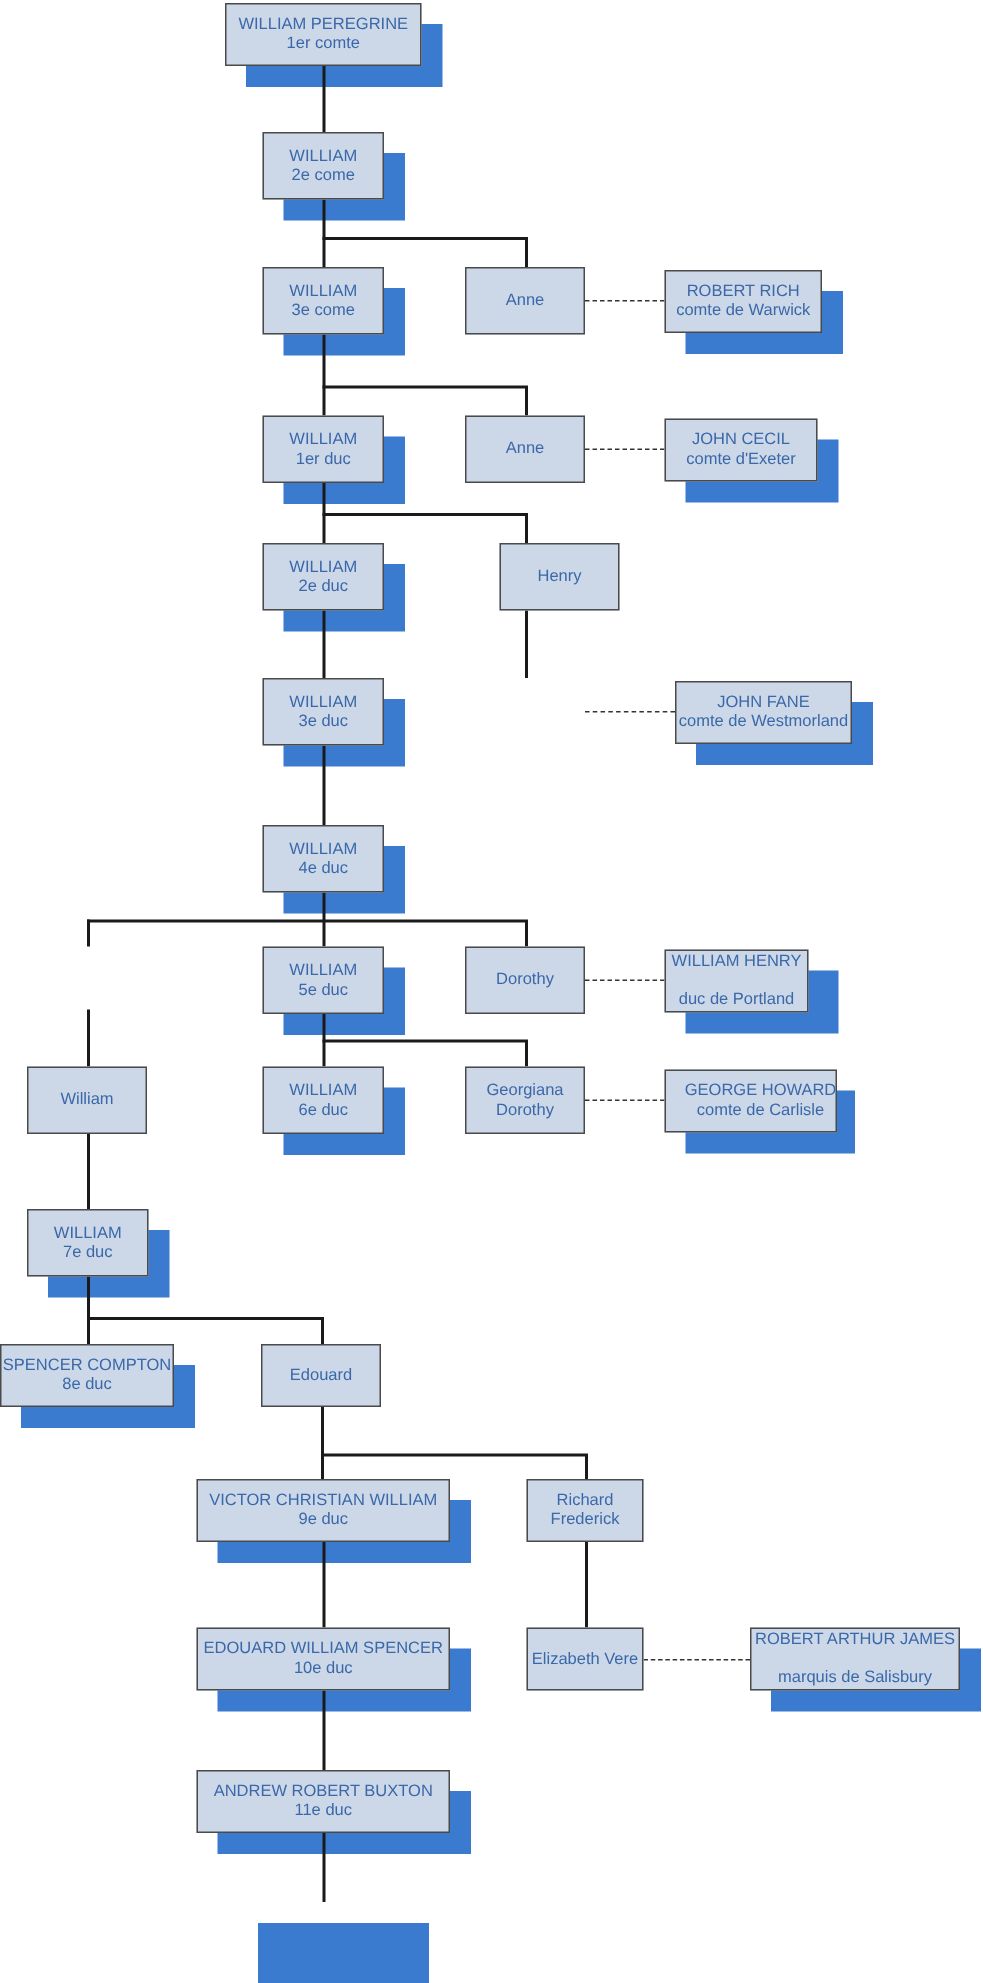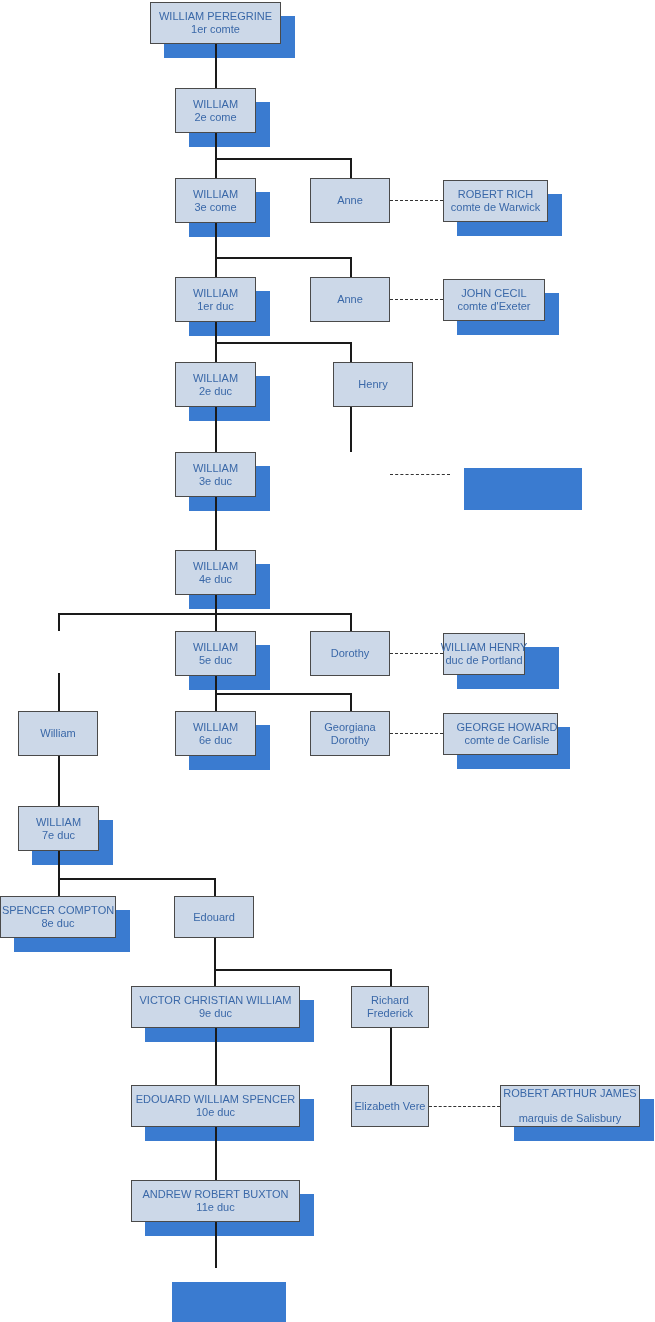--- a/index.html
+++ b/index.html
@@ -146,32 +146,36 @@
       <span class="l1">WILLIAM</span>
       <span class="l2">2e duc</span>
     </div>
     <div class="node" style="left: 310px; top: 362px; width: 80px; height: 45px; background: rgb(204, 216, 232); border-color: rgb(74, 74, 74); color: rgb(58, 104, 168); margin-left: 23px;">
       <span class="l1">Henry</span>
     </div>
     <div class="node" style="left: 175px; top: 452px; width: 81px; height: 45px; background: rgb(204, 216, 232); border-color: rgb(74, 74, 74); color: rgb(58, 104, 168);">
       <span class="l1">WILLIAM</span>
       <span class="l2">3e duc</span>
     </div>
+    <div class="node" style="left: 450px; top: 454px; width: 118px; height: 42px; background: rgb(204, 216, 232); border-color: rgb(74, 74, 74); color: rgb(58, 104, 168);">
+      <span class="l1">JOHN FANE</span>
+      <span class="l2">comte de Westmorland</span>
+    </div>
     <div class="node" style="left: 175px; top: 550px; width: 81px; height: 45px; background: rgb(204, 216, 232); border-color: rgb(74, 74, 74); color: rgb(58, 104, 168);">
       <span class="l1">WILLIAM</span>
       <span class="l2">4e duc</span>
     </div>
     <div class="node" style="left: 175px; top: 631px; width: 81px; height: 45px; background: rgb(204, 216, 232); border-color: rgb(74, 74, 74); color: rgb(58, 104, 168);">
       <span class="l1">WILLIAM</span>
       <span class="l2">5e duc</span>
     </div>
     <div class="node" style="left: 310px; top: 631px; width: 80px; height: 45px; background: rgb(204, 216, 232); border-color: rgb(74, 74, 74); color: rgb(58, 104, 168);">
       <span class="l1">Dorothy</span>
     </div>
-    <div class="node" style="left: 443px; top: 633px; width: 82px; height: 42px; background: rgb(204, 216, 232); border-color: rgb(74, 74, 74); color: rgb(58, 104, 168);">
+    <div class="node" style="left: 443px; top: 633px; width: 96px; height: 42px; background: rgb(204, 216, 232); border-color: rgb(74, 74, 74); color: rgb(58, 104, 168); justify-content: space-between;">
       <span class="l1">WILLIAM HENRY</span>
       <span class="l2">duc de Portland</span>
     </div>
     <div class="node" style="left: 18px; top: 711px; width: 80px; height: 45px; background: rgb(204, 216, 232); border-color: rgb(74, 74, 74); color: rgb(58, 104, 168);">
       <span class="l1">William</span>
     </div>
     <div class="node" style="left: 175px; top: 711px; width: 81px; height: 45px; background: rgb(204, 216, 232); border-color: rgb(74, 74, 74); color: rgb(58, 104, 168);">
       <span class="l1">WILLIAM</span>
       <span class="l2">6e duc</span>
     </div>

